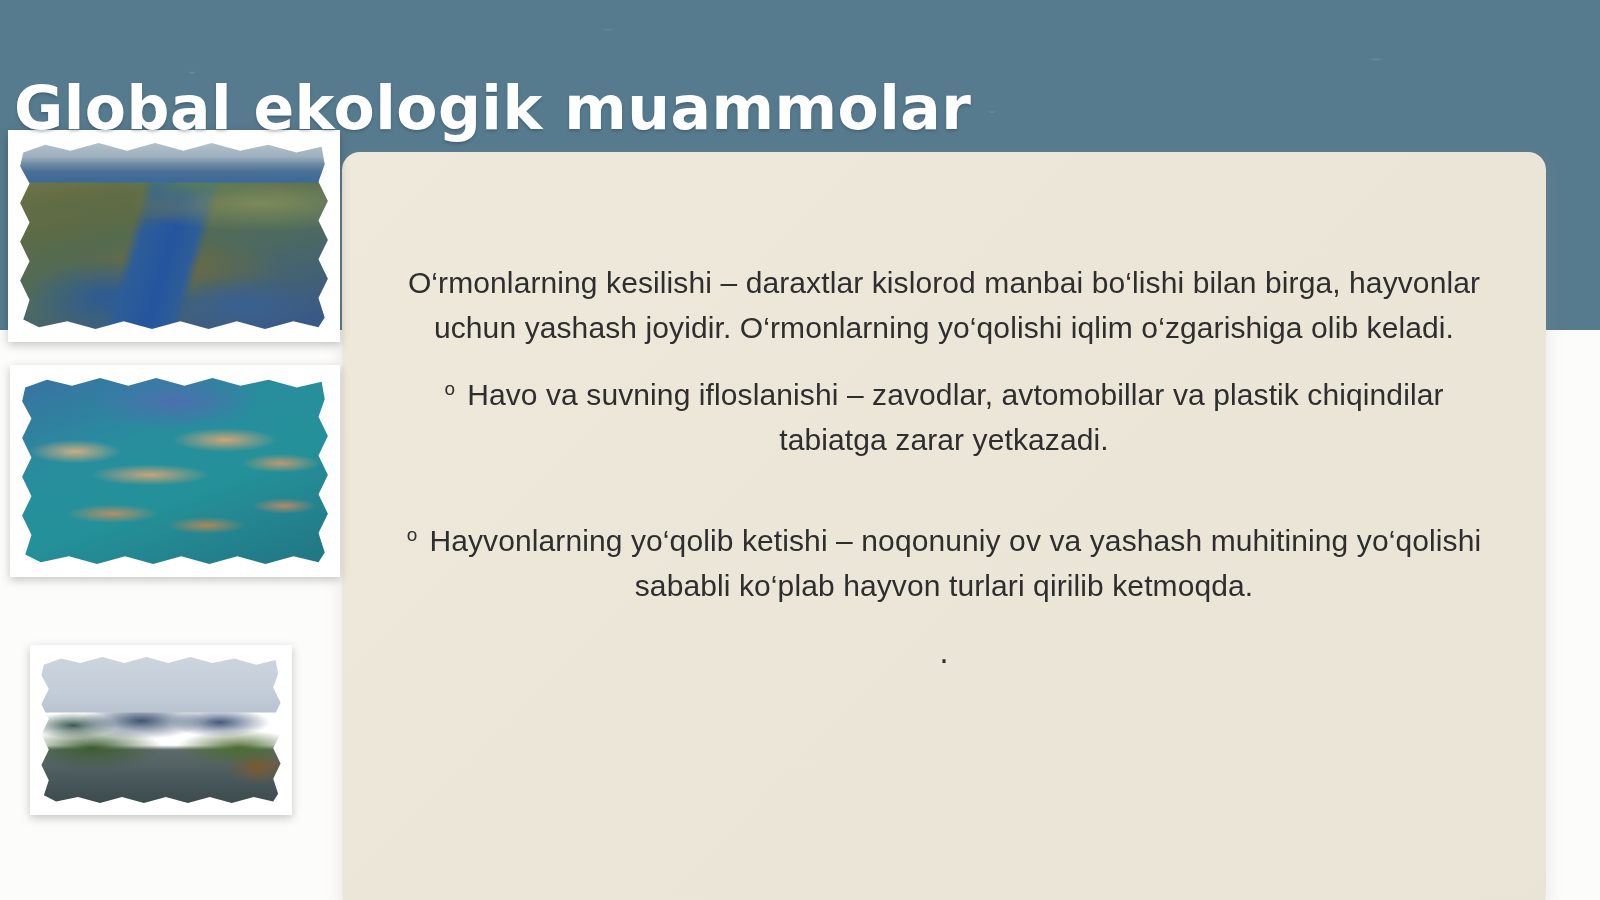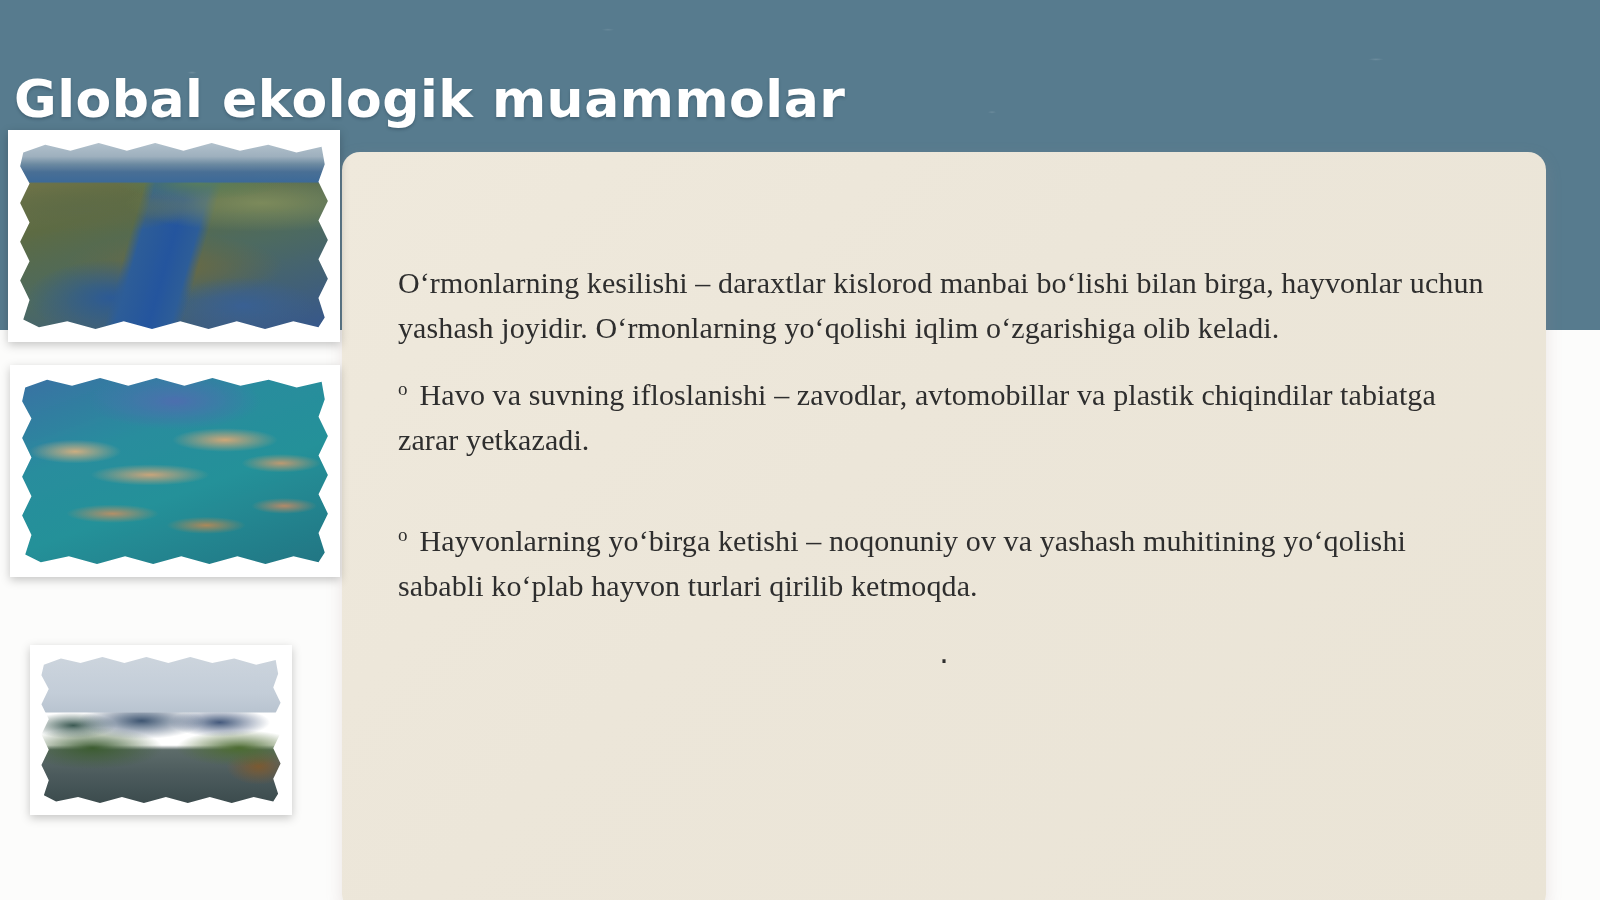--- a/index.html
+++ b/index.html
@@ -55,21 +55,21 @@
   }
 
   
   .slide-title {
     position: absolute;
     left: 14px;
     top: 38px;
     z-index: 6;
     font-family: "DejaVu Sans", sans-serif;
     font-weight: 700;
-    font-size: 52px;
+    font-size: 60px;
     line-height: 1;
     letter-spacing: 0.5px;
     color: #ffffff;
     text-shadow: 0 2px 3px rgba(20,40,55,.28);
     white-space: nowrap;
   }
 
   
   .photo {
     position: absolute;
@@ -160,24 +160,24 @@
     border-radius: 18px;
     box-shadow: 0 6px 16px rgba(170,140,140,.22);
     z-index: 4;
     box-sizing: border-box;
     padding: 108px 56px 0 56px;
   }
 
   .para,
   .bullet-row {
     color: #2e2e2e;
-    font-family: Liberation Serif, serif;
+    font-family: Liberation Sans, sans-serif;
     font-size: 30px;
     line-height: 1.50;
-    text-align: left;
+    text-align: center;
     letter-spacing: .1px;
   }
 
   .para { margin: 0; }
 
   .bullet-row {
     display: block;
     margin: 22px 0 0 0;
   }
   .bullet-row.gap-lg { margin-top: 56px; }
@@ -229,20 +229,20 @@
 
   <div class="content-panel">
 
     <p class="para">O‘rmonlarning kesilishi – daraxtlar kislorod manbai bo‘lishi bilan birga, hayvonlar uchun yashash joyidir. O‘rmonlarning yo‘qolishi iqlim o‘zgarishiga olib keladi.</p>
 
     <div class="bullet-row">
       <span class="bullet-marker">o</span><span class="bullet-text">Havo va suvning ifloslanishi – zavodlar, avtomobillar va plastik chiqindilar tabiatga zarar yetkazadi.</span>
     </div>
 
     <div class="bullet-row gap-lg">
-      <span class="bullet-marker">o</span><span class="bullet-text">Hayvonlarning yo‘birga ketishi – noqonuniy ov va yashash muhitining yo‘qolishi sababli ko‘plab hayvon turlari qirilib ketmoqda.</span>
+      <span class="bullet-marker">o</span><span class="bullet-text">Hayvonlarning yo‘qolib ketishi – noqonuniy ov va yashash muhitining yo‘qolishi sababli ko‘plab hayvon turlari qirilib ketmoqda.</span>
     </div>
 
 
     <div class="trailing-dot">.</div>
 
   </div>
 </div>
 
 </body></html>

